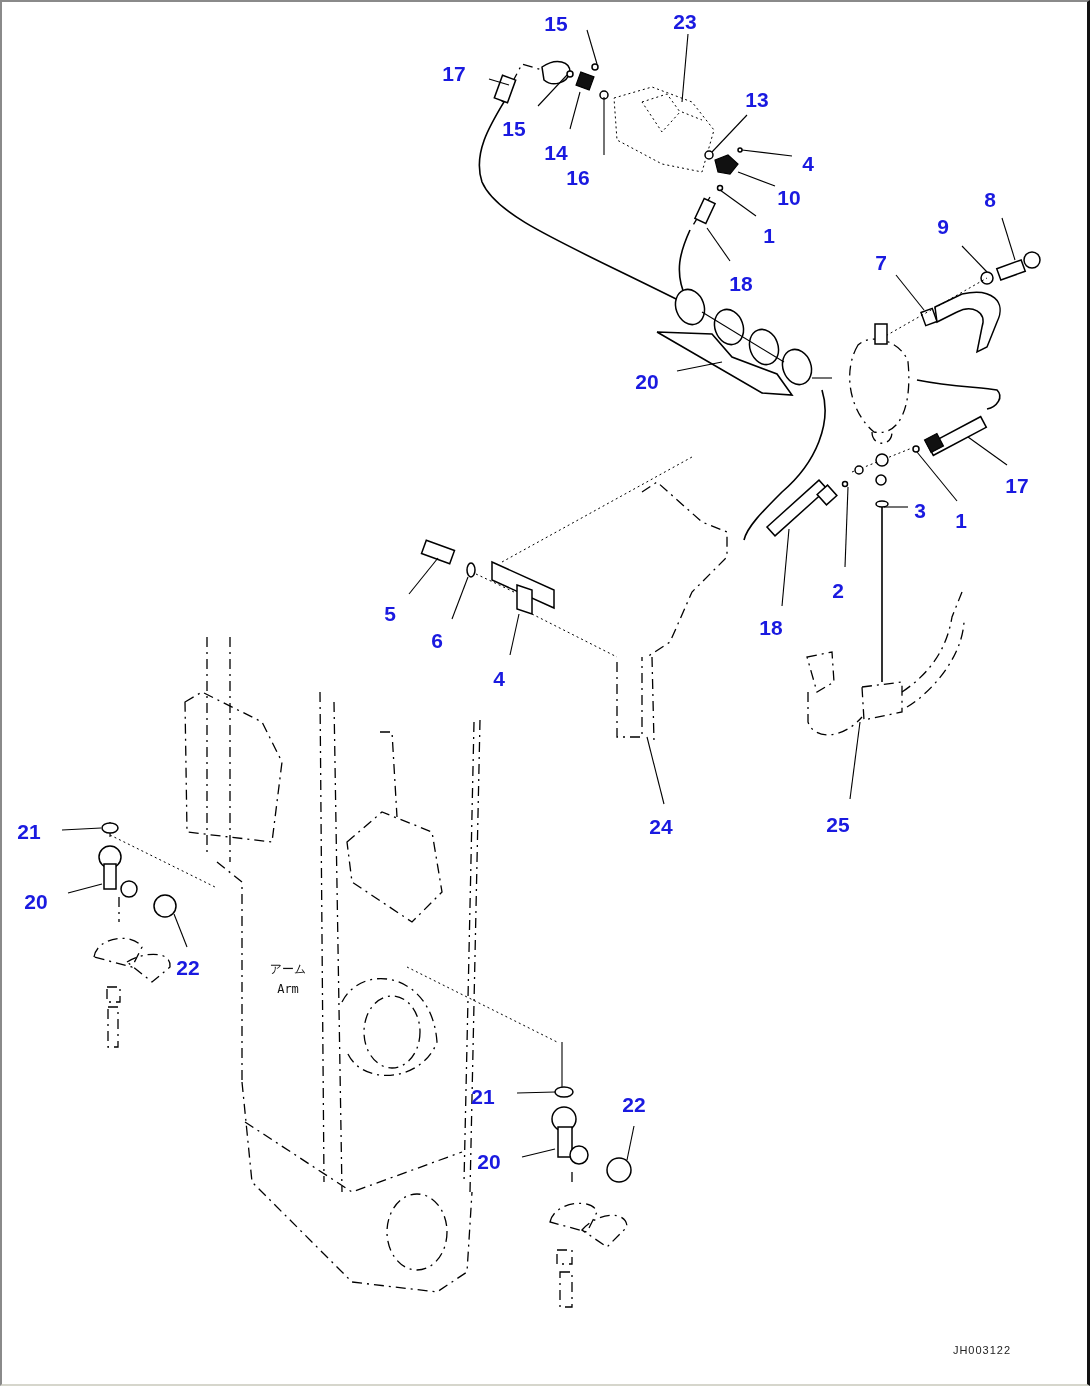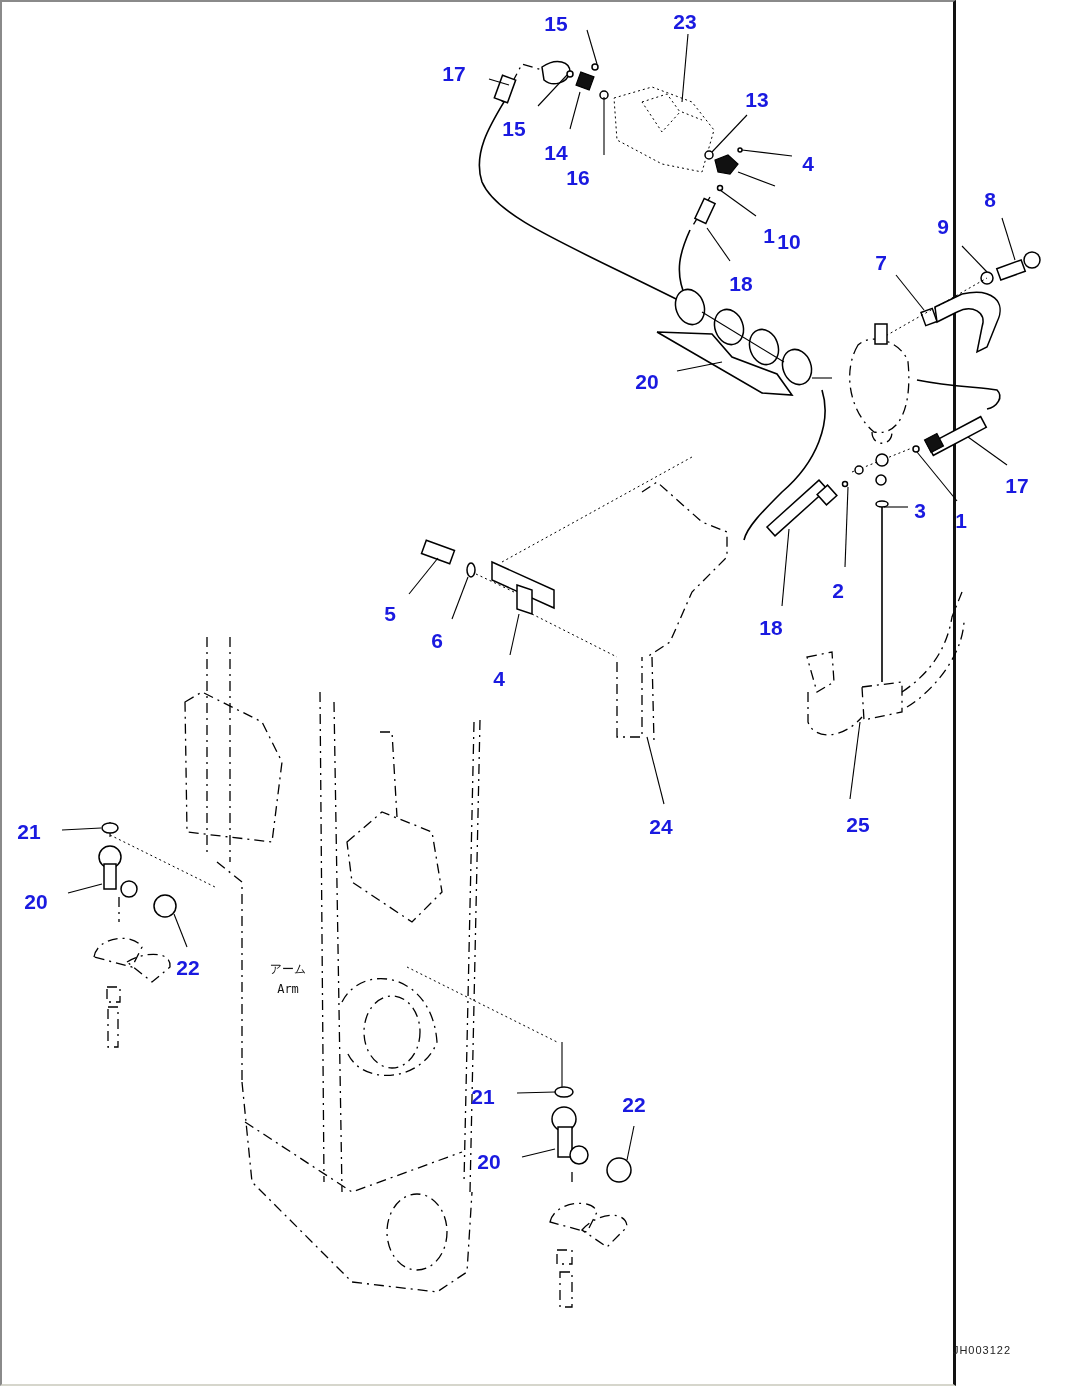--- a/index.html
+++ b/index.html
@@ -1,17 +1,17 @@
 <!DOCTYPE html>
 <html><head>
 <meta charset="utf-8">
 <style>
   html, body { margin:0; padding:0; background:#ffffff; }
   body { width:1090px; height:1386px; overflow:hidden; position:relative; font-family:"Liberation Sans", sans-serif; }
-  #frame { position:absolute; left:0; top:0; width:956px; height:1386px; box-sizing:border-box;
+  #frame { position:absolute; left:0; top:0; width:1090px; height:1386px; box-sizing:border-box;
     border-top:2px solid #8a8a8a; border-left:2px solid #8a8a8a; border-right:3px solid #111; border-bottom:2px solid #d6d6cc; background:#fff; }
   #drawing { position:absolute; left:0; top:0; }
   .callout { position:absolute; color:#1a1ae0; font-weight:bold; font-size:21px; line-height:1; white-space:nowrap; transform:translate(-50%,-50%); }
   .note { position:absolute; color:#111; font-family:"DejaVu Sans Mono", monospace; font-size:12px; line-height:20px; text-align:center; transform:translate(-50%,-50%); }
   .code { position:absolute; color:#222; font-family:Liberation Sans, sans-serif; font-size:11px; letter-spacing:1px; transform:translate(-50%,-50%); }
   svg .solid { stroke:#000; stroke-width:1.6; fill:none; }
   svg .thin { stroke:#000; stroke-width:1.1; fill:none; }
   svg .dash { stroke:#000; stroke-width:1.3; fill:none; stroke-dasharray:10 5 2 5; }
   svg .dot { stroke:#000; stroke-width:1; fill:none; stroke-dasharray:2 3; }
   svg .part { stroke:#000; stroke-width:1.5; fill:#fff; }
@@ -210,37 +210,37 @@
 </svg>
 
 <span class="callout" style="left:554px;top:21px;">15</span>
 <span class="callout" style="left:683px;top:19px;">23</span>
 <span class="callout" style="left:452px;top:71px;">17</span>
 <span class="callout" style="left:512px;top:126px;">15</span>
 <span class="callout" style="left:554px;top:150px;">14</span>
 <span class="callout" style="left:576px;top:175px;">16</span>
 <span class="callout" style="left:755px;top:97px;">13</span>
 <span class="callout" style="left:806px;top:161px;">4</span>
-<span class="callout" style="left:787px;top:195px;margin-top:44px;">10</span>
+<span class="callout" style="left:787px;top:195px;">10</span>
 <span class="callout" style="left:767px;top:233px;">1</span>
 <span class="callout" style="left:739px;top:281px;">18</span>
 <span class="callout" style="left:988px;top:197px;">8</span>
 <span class="callout" style="left:941px;top:224px;">9</span>
 <span class="callout" style="left:879px;top:260px;">7</span>
 <span class="callout" style="left:645px;top:379px;">20</span>
 <span class="callout" style="left:1015px;top:483px;">17</span>
 <span class="callout" style="left:918px;top:508px;">3</span>
 <span class="callout" style="left:959px;top:518px;">1</span>
 <span class="callout" style="left:836px;top:588px;">2</span>
 <span class="callout" style="left:769px;top:625px;">18</span>
 <span class="callout" style="left:388px;top:611px;">5</span>
 <span class="callout" style="left:435px;top:638px;">6</span>
 <span class="callout" style="left:497px;top:676px;">4</span>
 <span class="callout" style="left:659px;top:824px;">24</span>
-<span class="callout" style="left:836px;top:822px;margin-left:20px;">25</span>
+<span class="callout" style="left:836px;top:822px;">25</span>
 <span class="callout" style="left:27px;top:829px;">21</span>
 <span class="callout" style="left:34px;top:899px;">20</span>
 <span class="callout" style="left:186px;top:965px;">22</span>
 <span class="callout" style="left:481px;top:1094px;">21</span>
 <span class="callout" style="left:632px;top:1102px;">22</span>
 <span class="callout" style="left:487px;top:1159px;">20</span>
 
 <div class="note" style="left:286px;top:977px;">
   <div>アーム</div>
   <div>Arm</div>

